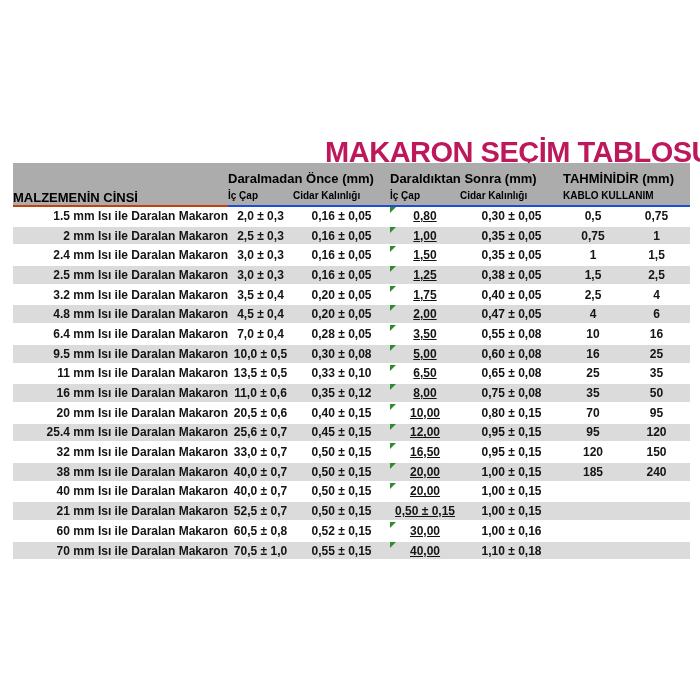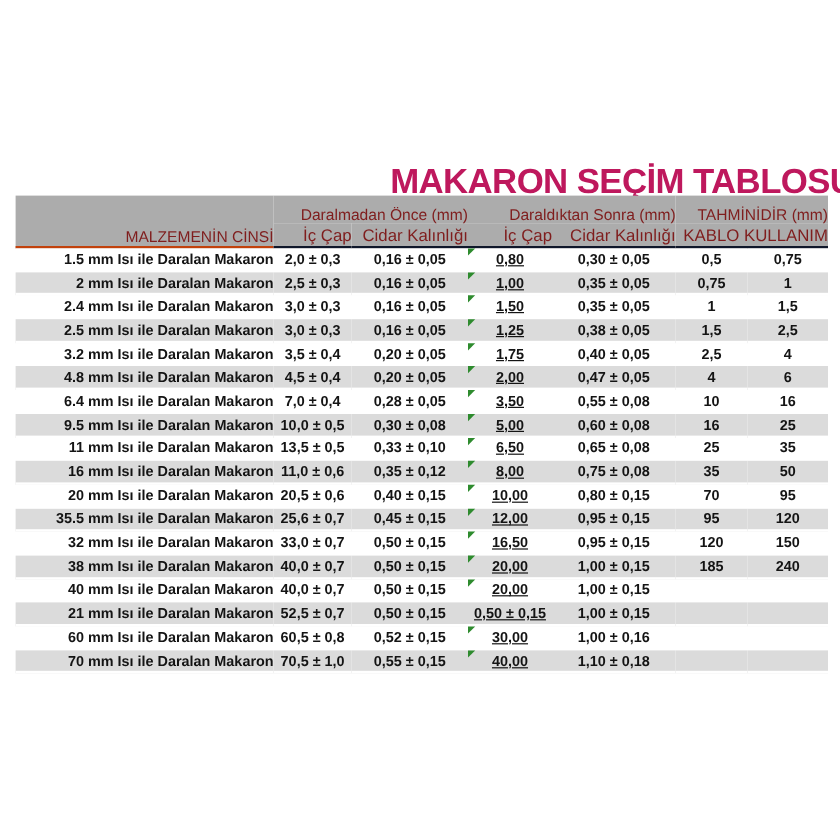--- a/index.html
+++ b/index.html
@@ -32,29 +32,29 @@
     position: absolute;
     top: 163px;
     left: 13px;
     width: 677px;
     border-collapse: separate;
     border-spacing: 0;
     table-layout: fixed;
   }
   table.makaron th {
     background: var(--header-bg, #acacac);
-    color: #7f1d1d;
-    font-weight: normal;
+    color: #000000;
+    font-weight: bold;
     padding: 0;
-    text-align: right;
+    text-align: left;
     white-space: nowrap;
     overflow: visible;
   }
   tr.hrow-groups th { height: 21px; font-size: 13px; vertical-align: bottom; padding-top: 2px; }
-  tr.hrow-subs th  { height: 19px; font-size: 14px; vertical-align: middle; border-bottom: 2px solid #0f172a; }
+  tr.hrow-subs th  { height: 19px; font-size: 10px; vertical-align: middle; border-bottom: 2px solid #1d4ed8; }
   th.material-head { border-bottom: 2px solid #c2410c; vertical-align: middle; font-size: 13px; }
   tbody td {
     height: 17.7px;
     font-size: 12px;
     font-weight: bold;
     color: #141414;
     text-align: center;
     vertical-align: middle;
     padding: 0;
     border-bottom: 2px solid #ffffff;
@@ -203,21 +203,21 @@
         <tr>
       <td class="material-cell">20 mm Isı ile Daralan Makaron</td>
       <td>20,5 ± 0,6</td>
       <td>0,40 ± 0,15</td>
       <td class="after-ic-cell">10,00<span class="flag-triangle"></span></td>
       <td>0,80 ± 0,15</td>
       <td>70</td>
       <td>95</td>
     </tr>
         <tr class="striped">
-      <td class="material-cell">35.5 mm Isı ile Daralan Makaron</td>
+      <td class="material-cell">25.4 mm Isı ile Daralan Makaron</td>
       <td>25,6 ± 0,7</td>
       <td>0,45 ± 0,15</td>
       <td class="after-ic-cell">12,00<span class="flag-triangle"></span></td>
       <td>0,95 ± 0,15</td>
       <td>95</td>
       <td>120</td>
     </tr>
         <tr>
       <td class="material-cell">32 mm Isı ile Daralan Makaron</td>
       <td>33,0 ± 0,7</td>

